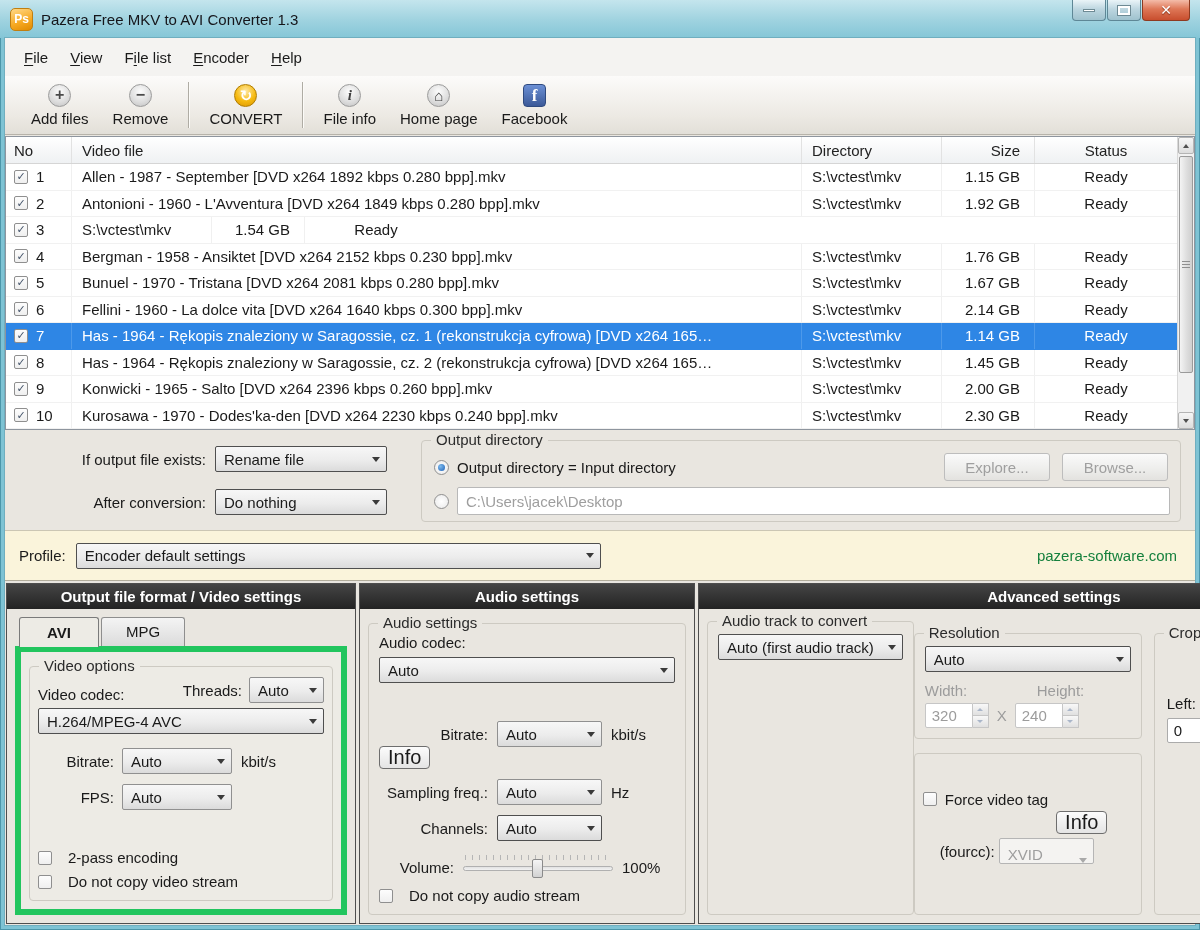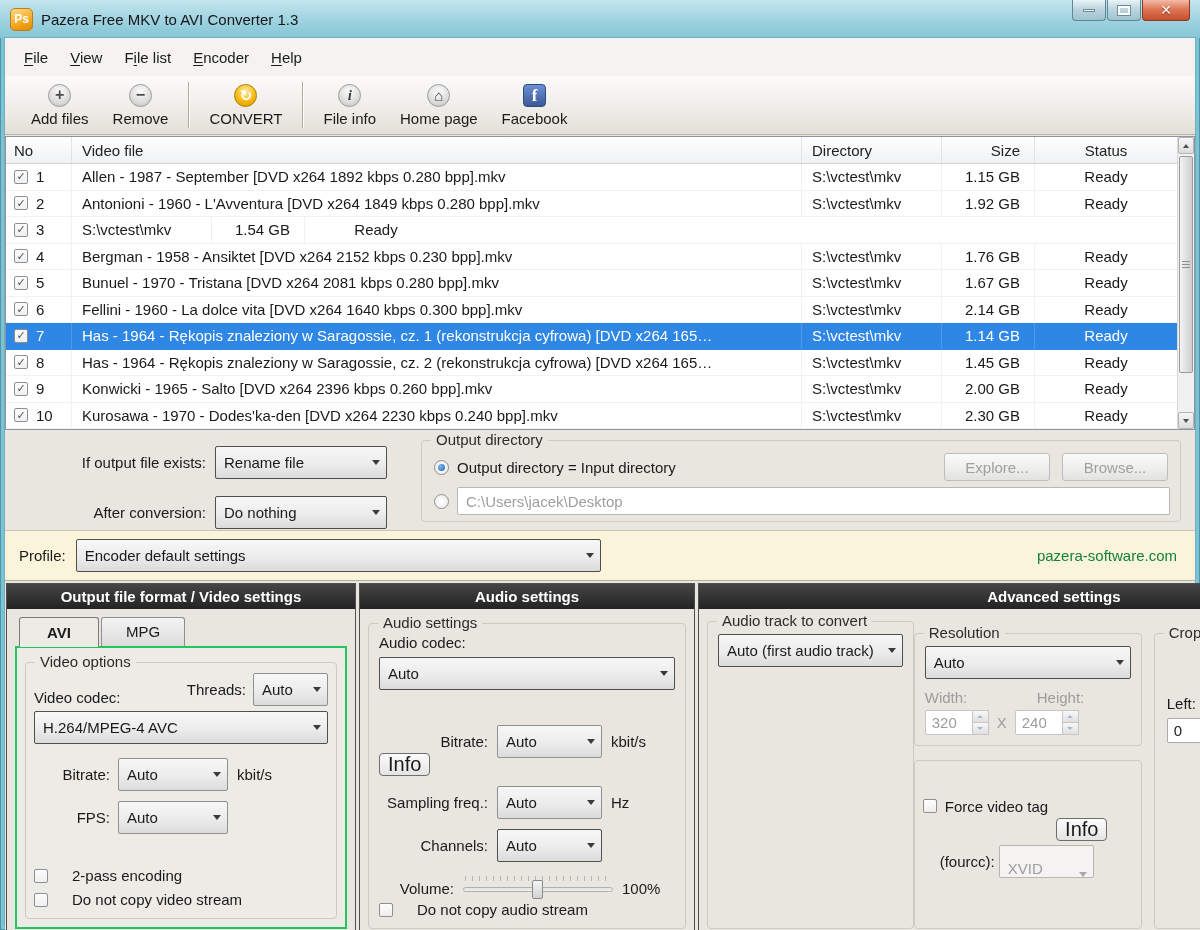--- a/index.html
+++ b/index.html
@@ -77,21 +77,21 @@
     background:linear-gradient(90deg,#F4F4F4,#DCDCDC 60%,#CFCFCF);display:flex;align-items:center;justify-content:center;}
   .vs-grip{width:8px;height:7px;background:repeating-linear-gradient(0deg,#8F8F8F 0 1px,transparent 1px 3px);}
   .tri-up{width:0;height:0;border-left:3.5px solid transparent;border-right:3.5px solid transparent;border-bottom:4.5px solid #4F4F4F;}
   .tri-down{width:0;height:0;border-left:3.5px solid transparent;border-right:3.5px solid transparent;border-top:4.5px solid #4F4F4F;}
   .tri-left{width:0;height:0;border-top:3.5px solid transparent;border-bottom:3.5px solid transparent;border-right:4.5px solid #5B77A8;}
   .tri-right{width:0;height:0;border-top:3.5px solid transparent;border-bottom:3.5px solid transparent;border-left:4.5px solid #5B77A8;}
   .spin .tri-up{border-bottom-color:#5B77A8;border-left-width:3px;border-right-width:3px;border-bottom-width:3.5px;}
   .spin .tri-down{border-top-color:#5B77A8;border-left-width:3px;border-right-width:3px;border-top-width:3.5px;}
 
   
-  .combo{height:33px;border:1px solid #909090;border-radius:2px;display:flex;align-items:center;
+  .combo{height:26px;border:1px solid #909090;border-radius:2px;display:flex;align-items:center;
     background:linear-gradient(#F7F7F7,#ECECEC 55%,#DBDBDB);overflow:hidden;}
   .combo-strong{border-color:#4F4F4F;}
   .combo-val{flex:1;padding:0 8px;white-space:nowrap;overflow:hidden;}
   .combo-arrow{width:20px;flex:0 0 20px;display:flex;align-items:center;justify-content:center;}
   .combo-arrow::after{content:"";width:0;height:0;border-left:4px solid transparent;border-right:4px solid transparent;border-top:5px solid #3A3A3A;}
   .combo.disabled{border-color:#B5B5B5;background:#F4F3F1;color:#9E9E9E;align-items:flex-end;}
   .combo.disabled .combo-arrow::after{border-top-color:#A9A9A9;}
 
   .push-btn{height:28px;border:1px solid #BDBDBD;border-radius:3px;padding:0 16px;display:inline-flex;
     align-items:center;justify-content:center;background:linear-gradient(#FAFAFA,#EDEDEB 60%,#E3E2DF);color:#9F9F9F;}
@@ -162,31 +162,31 @@
   .p3{flex:1;}
   .panel-header{height:25px;flex:0 0 25px;background:linear-gradient(#454545,#232323);color:#fff;font-weight:bold;
     display:flex;align-items:center;justify-content:center;}
   .panel-body{flex:1;padding:8px;display:flex;flex-direction:column;position:relative;}
 
   
   .tabs{display:flex;margin-left:4px;position:relative;z-index:2;}
   .tab{padding:5px 24px;border:1px solid #8E8E8E;border-bottom:none;border-radius:3px 3px 0 0;
     background:linear-gradient(#F4F4F4,#DBDBDB);margin-right:2px;}
   .tab.active{background:#EDEBE5;font-weight:bold;padding:6px 27px;border-color:#7A7A7A;margin-bottom:-1px;}
-  .tabframe{flex:1;border:2px solid #22c55e;background:#EDEBE5;padding:14px 8px 8px 8px;display:flex;flex-direction:column;}
+  .tabframe{flex:1;border:6px solid #22c55e;background:#EDEBE5;padding:14px 8px 8px 8px;display:flex;flex-direction:column;}
   .vo-box{flex:1;padding:10px 8px 8px 8px;display:flex;flex-direction:column;}
   .vo-toprow{display:flex;align-items:flex-end;justify-content:space-between;}
   .threads-group{display:flex;align-items:center;gap:7px;}
   .w75{width:75px;}
   .w110{width:110px;}
   .codec-combo{margin-top:5px;}
   .lbl-right70{width:84px;flex:0 0 84px;text-align:right;padding-right:8px;}
   .form-row{display:flex;align-items:center;margin-top:10px;}
   .unit{margin-left:9px;}
-  .check-row{display:flex;align-items:center;gap:24px;margin-top:7px;}
+  .check-row{display:flex;align-items:center;gap:16px;margin-top:7px;}
   .vo-checks{margin-top:auto;padding-bottom:2px;}
 
   
   .as-box{flex:1;padding:10px 10px 8px 10px;display:flex;flex-direction:column;margin-top:6px;}
   .as-label-col{width:108px;flex:0 0 108px;text-align:right;padding-right:9px;}
   .w105{width:105px;}
   .as-row{display:flex;align-items:center;margin-top:10px;}
   .info-cell{width:52px;flex:0 0 52px;display:flex;}
 
   

